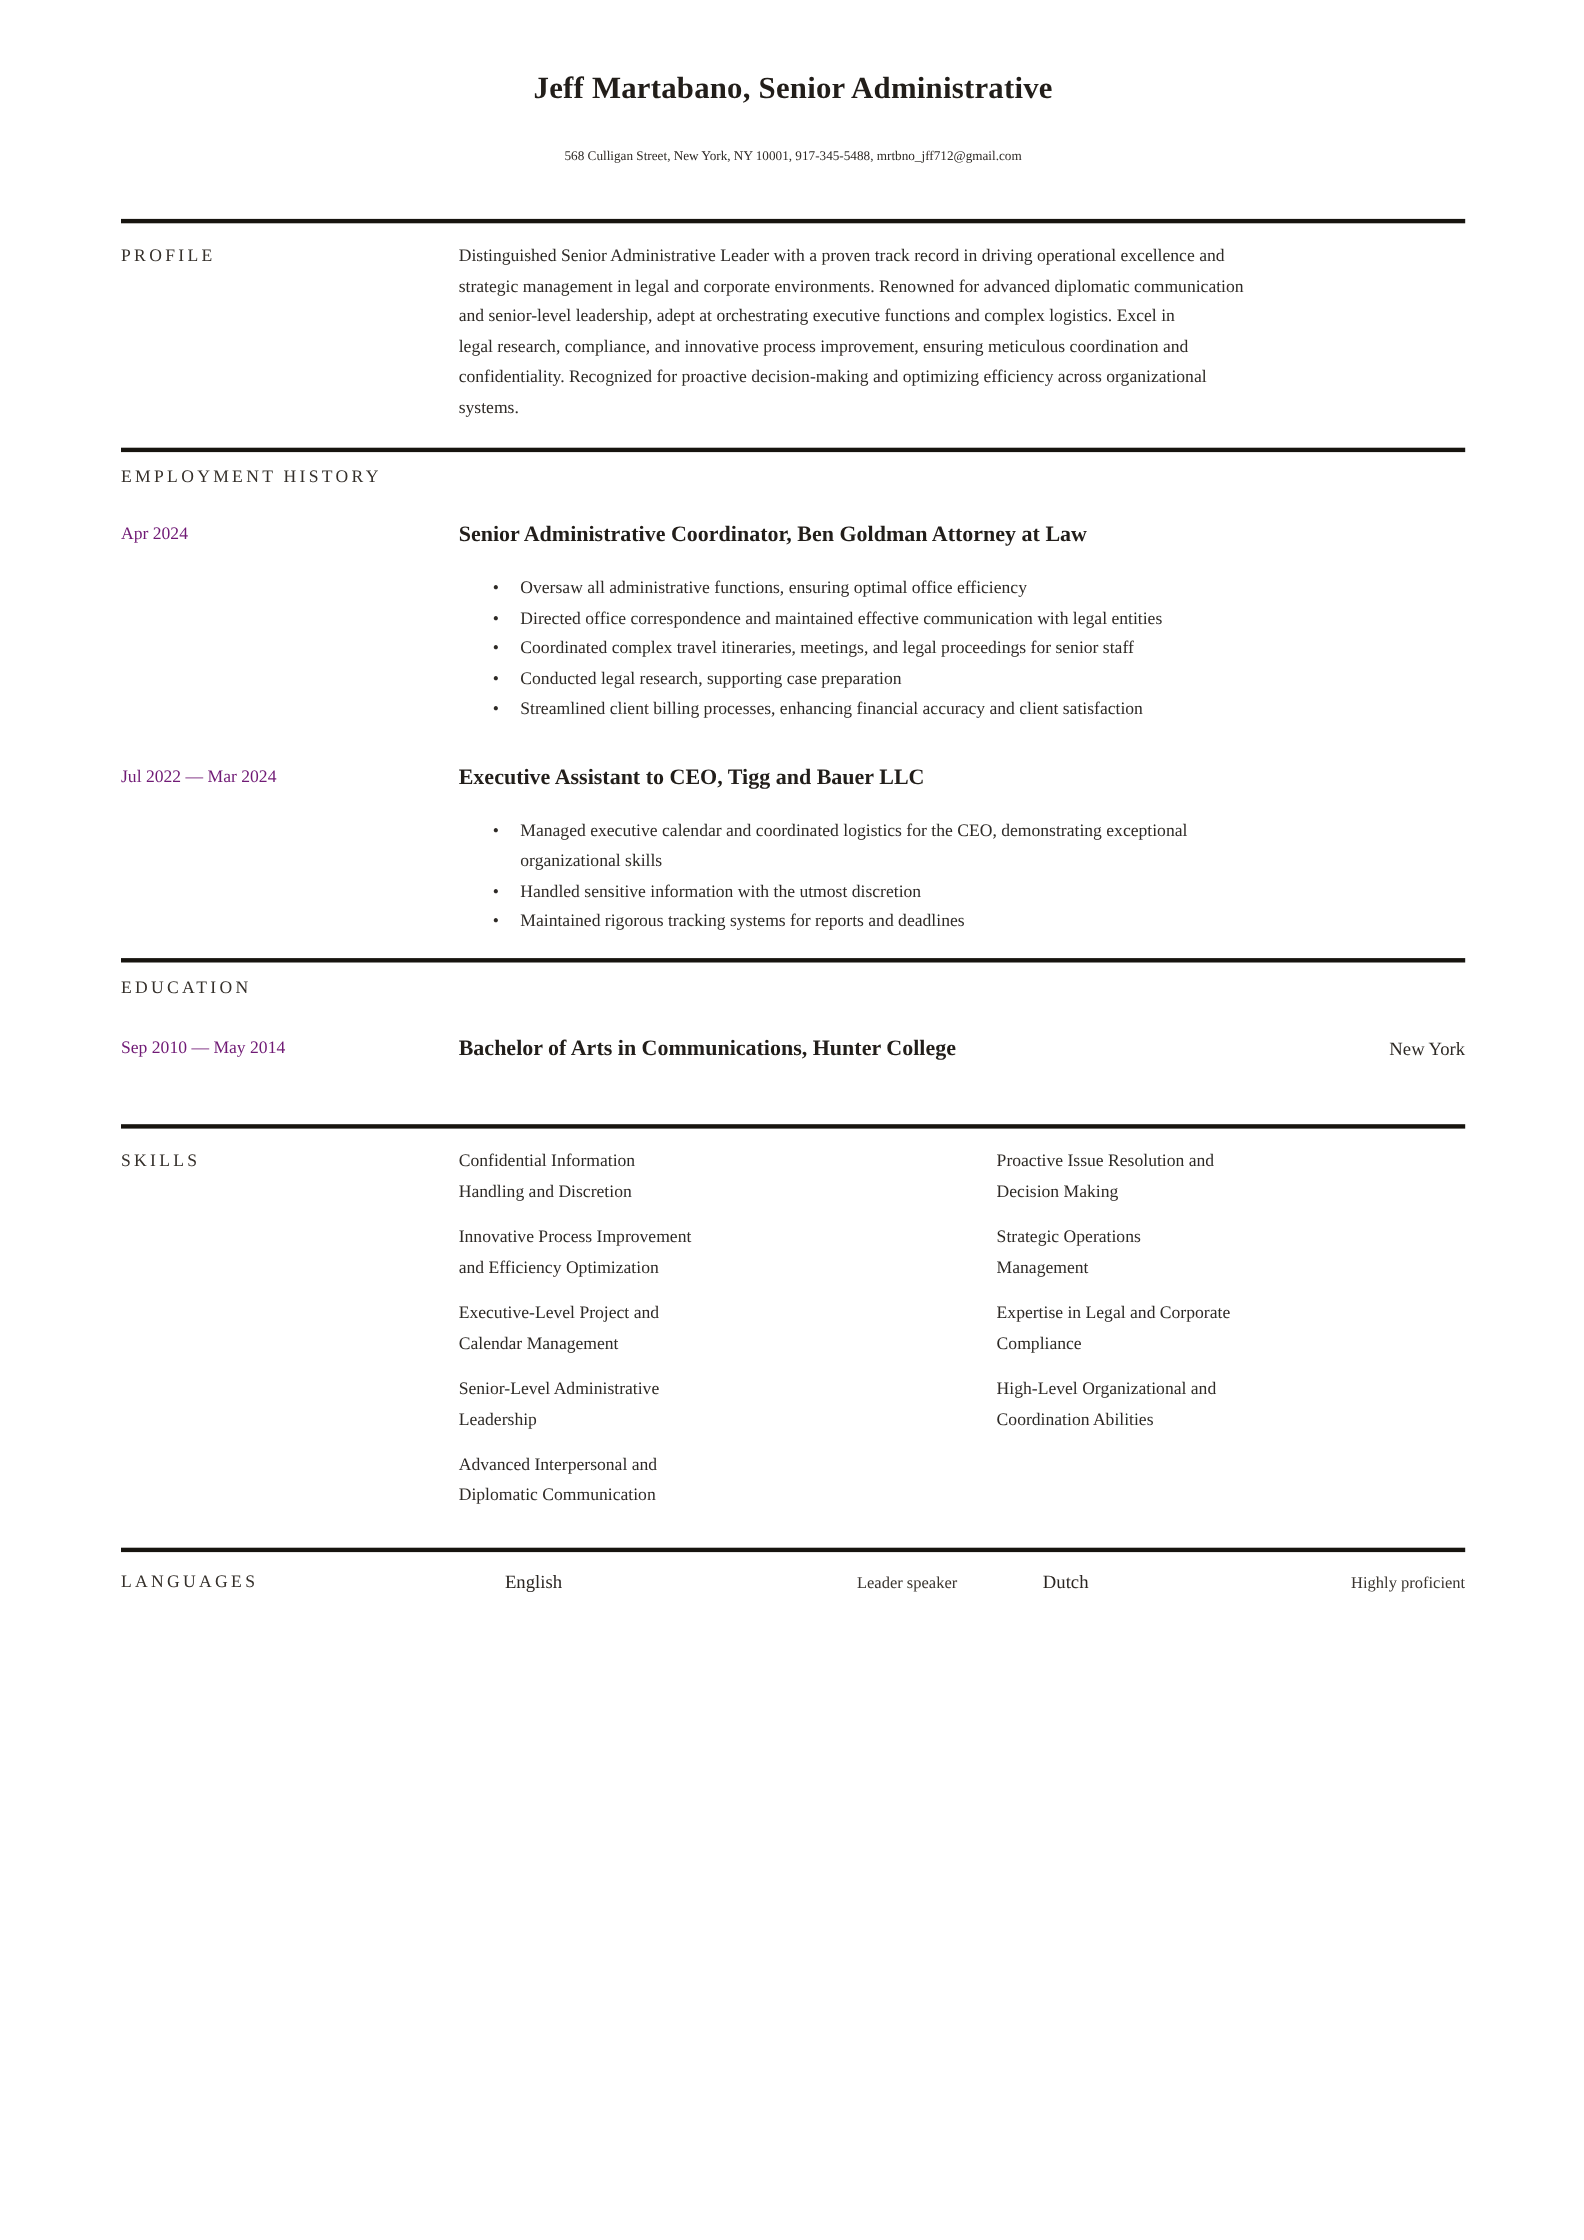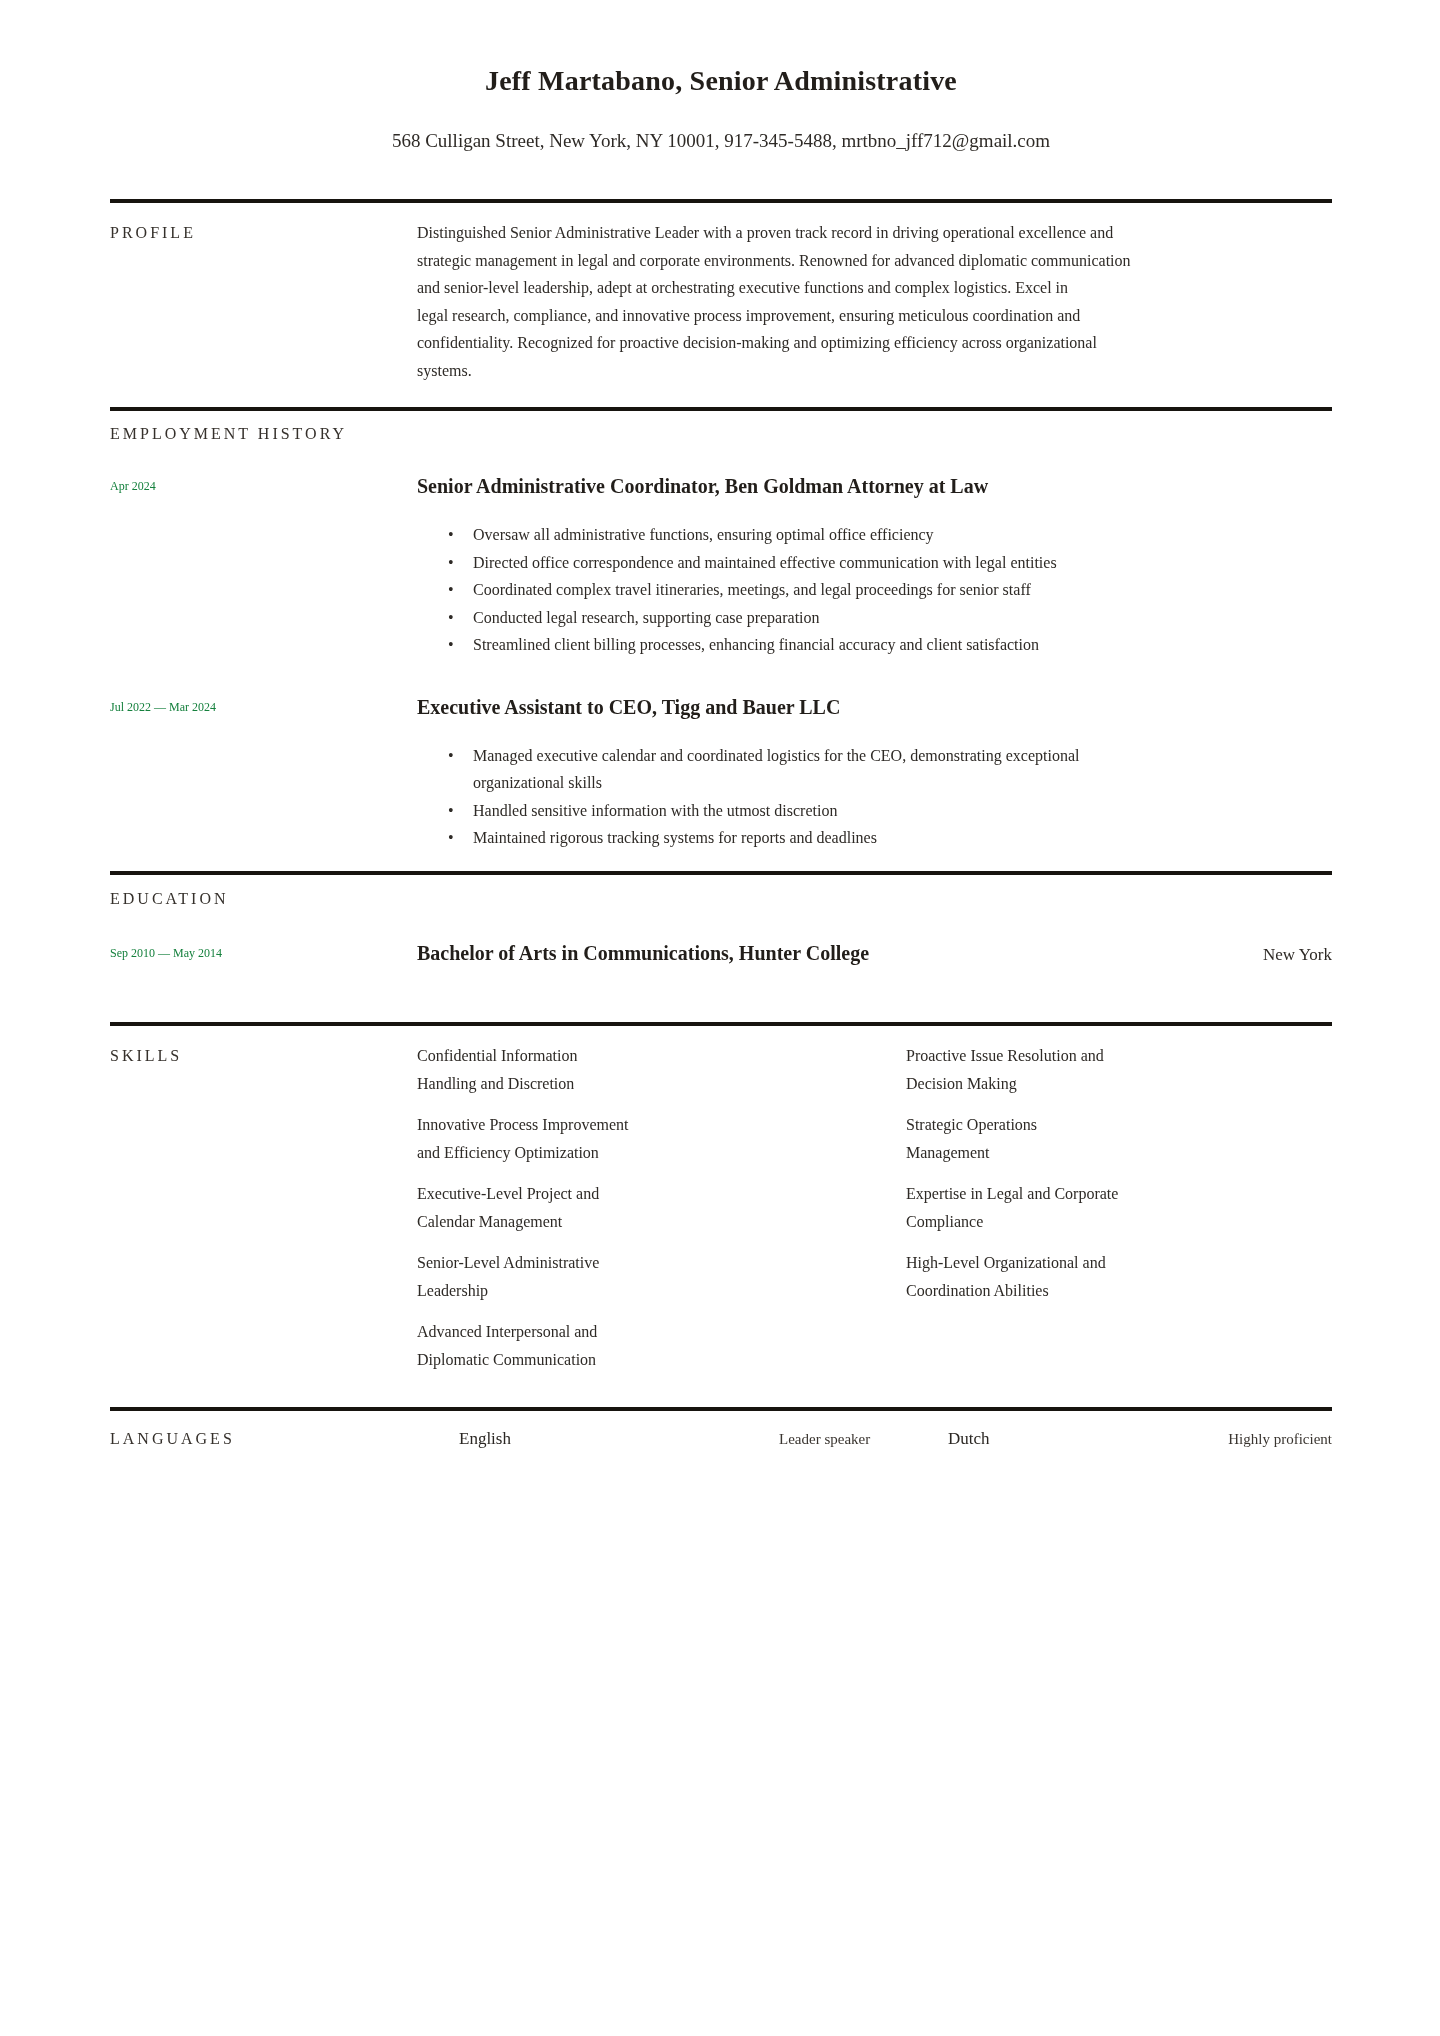--- a/index.html
+++ b/index.html
@@ -21,21 +21,21 @@
   .name {
     margin: 0;
     font-size: 28px;
     line-height: 38px;
     font-weight: bold;
     color: #221e1a;
     letter-spacing: 0.2px;
   }
   .contact {
     margin-top: 30px;
-    font-size: 19px;
+    font-size: 12px;
     line-height: 22px;
     color: #2e2a26;
   }
 
   
   .rule { height: 4px; background: #17140f; border: none; margin: 0; }
   .rule-1 { margin-top: 47px; }
   .rule-2 { margin-top: 23px; }
   .rule-3 { margin-top: 19px; }
   .rule-4 { margin-top: 56px; }
@@ -66,21 +66,21 @@
   .profile-text {
     margin: 0;
     font-size: 16px;
     line-height: 27.5px;
     white-space: pre-line;
   }
 
   
   .job-row-1 { margin-top: 26px; }
   .job-row-2 { margin-top: 35px; }
-  .date-text { font-size: 12px; line-height: 26px; color: #15803d; }
+  .date-text { font-size: 16px; line-height: 26px; color: #701a75; }
   .job-title {
     margin: 0;
     font-size: 20px;
     line-height: 26px;
     font-weight: bold;
     color: #221e1a;
   }
   .bullets { margin: 22px 0 0 0; padding: 0; list-style: none; }
   .bullets li {
     position: relative;

